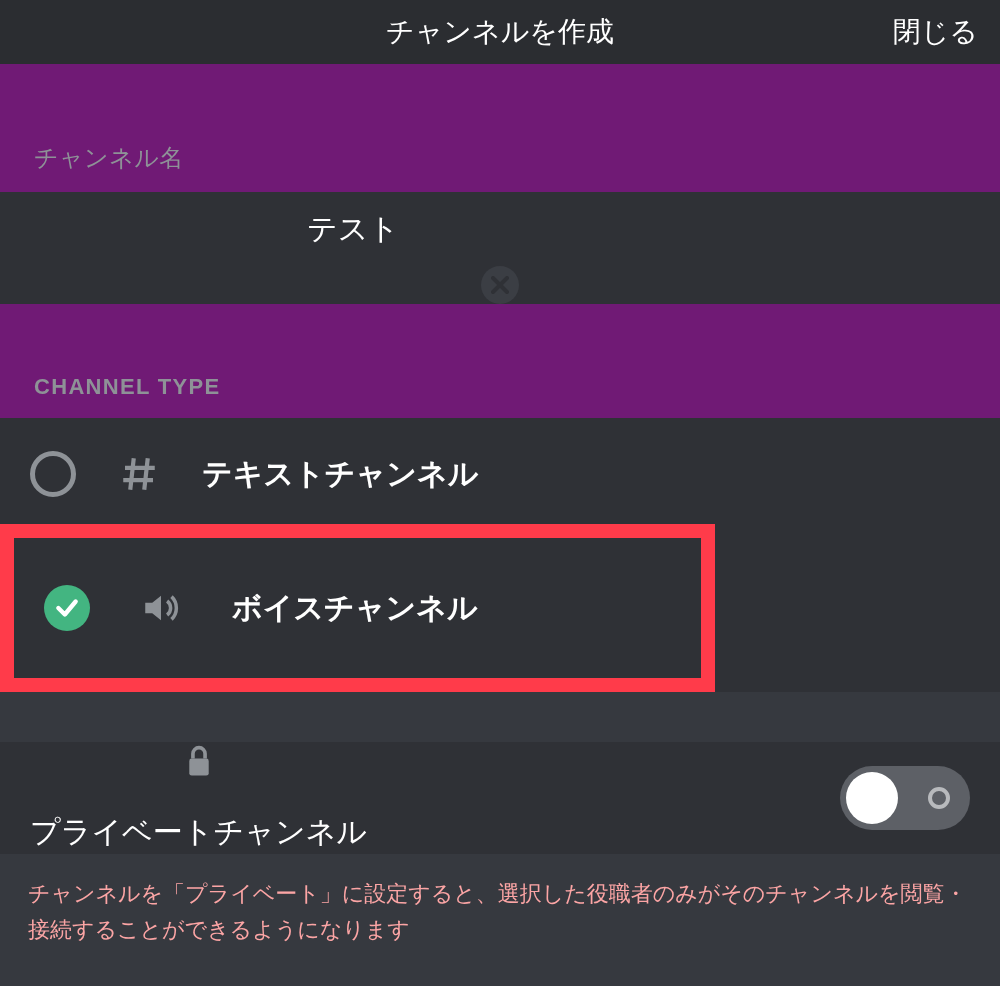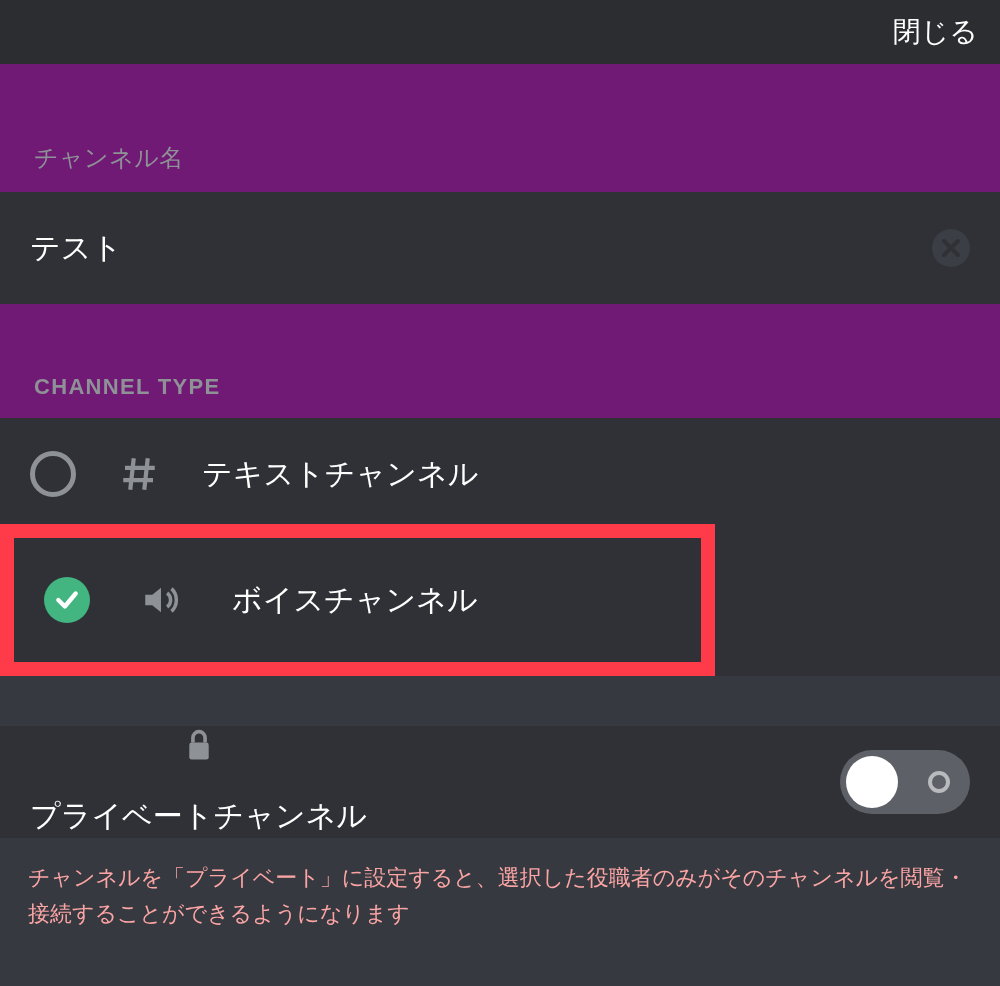--- a/index.html
+++ b/index.html
@@ -58,20 +58,21 @@
   }
 
   
   .input-row {
     background: #2f3136;
     display: flex;
     align-items: center;
     padding: 0 30px;
     height: 112px;
     justify-content: space-between;
+    flex-direction: column;
   }
   .input-row input {
     background: transparent;
     border: none;
     color: #ffffff;
     font-size: 30px;
     flex: 1;
     outline: none;
   }
   .clear-btn {
@@ -90,20 +91,21 @@
 
   
   .option-list { background: #2f3136; }
   .option-row {
     display: flex;
     align-items: center;
     padding: 0 30px;
     height: 112px;
     gap: 40px;
     cursor: pointer;
+    font-weight: bold;
   }
 
   .radio {
     width: 46px; height: 46px;
     border: 5px solid #8e9297;
     border-radius: 50%;
     flex-shrink: 0;
   }
   .radio.checked {
     width: 46px; height: 46px;
@@ -131,21 +133,21 @@
     color: #ffffff;
   }
 
   
   .highlight-wrap {
     border: 14px solid #ff3b4a;
     margin-top: -6px; margin-bottom: -6px;
     width: 715px;
   }
   .highlight-wrap .option-row {
-    height: 124px;
+    height: 140px;
     gap: 48px;
   }
 
   
   .private-group { margin-top: 56px; background:#2f3136; }
   .private-row {
     display: flex;
     align-items: center;
     padding: 0 30px;
     height: 112px;
@@ -188,20 +190,21 @@
     line-height: 1.65;
     color: #fca5a5;
     background:#36393f;
   }
 </style>
 </head>
 <body>
 
 <div class="header">
   <button class="left-btn">閉じる</button>
+  <div class="title">チャンネルを作成</div>
 </div>
 
 <div class="section-label">チャンネル名</div>
 <div class="input-row">
   <input type="text" value="テスト" style="">
   <button class="clear-btn" aria-label="clear">
     <span>
       <svg width="18" height="18" viewBox="0 0 18 18">
           <path d="M2 2 L16 16 M16 2 L2 16" stroke="#2f3136" stroke-width="4" stroke-linecap="round"></path>
         </svg>

